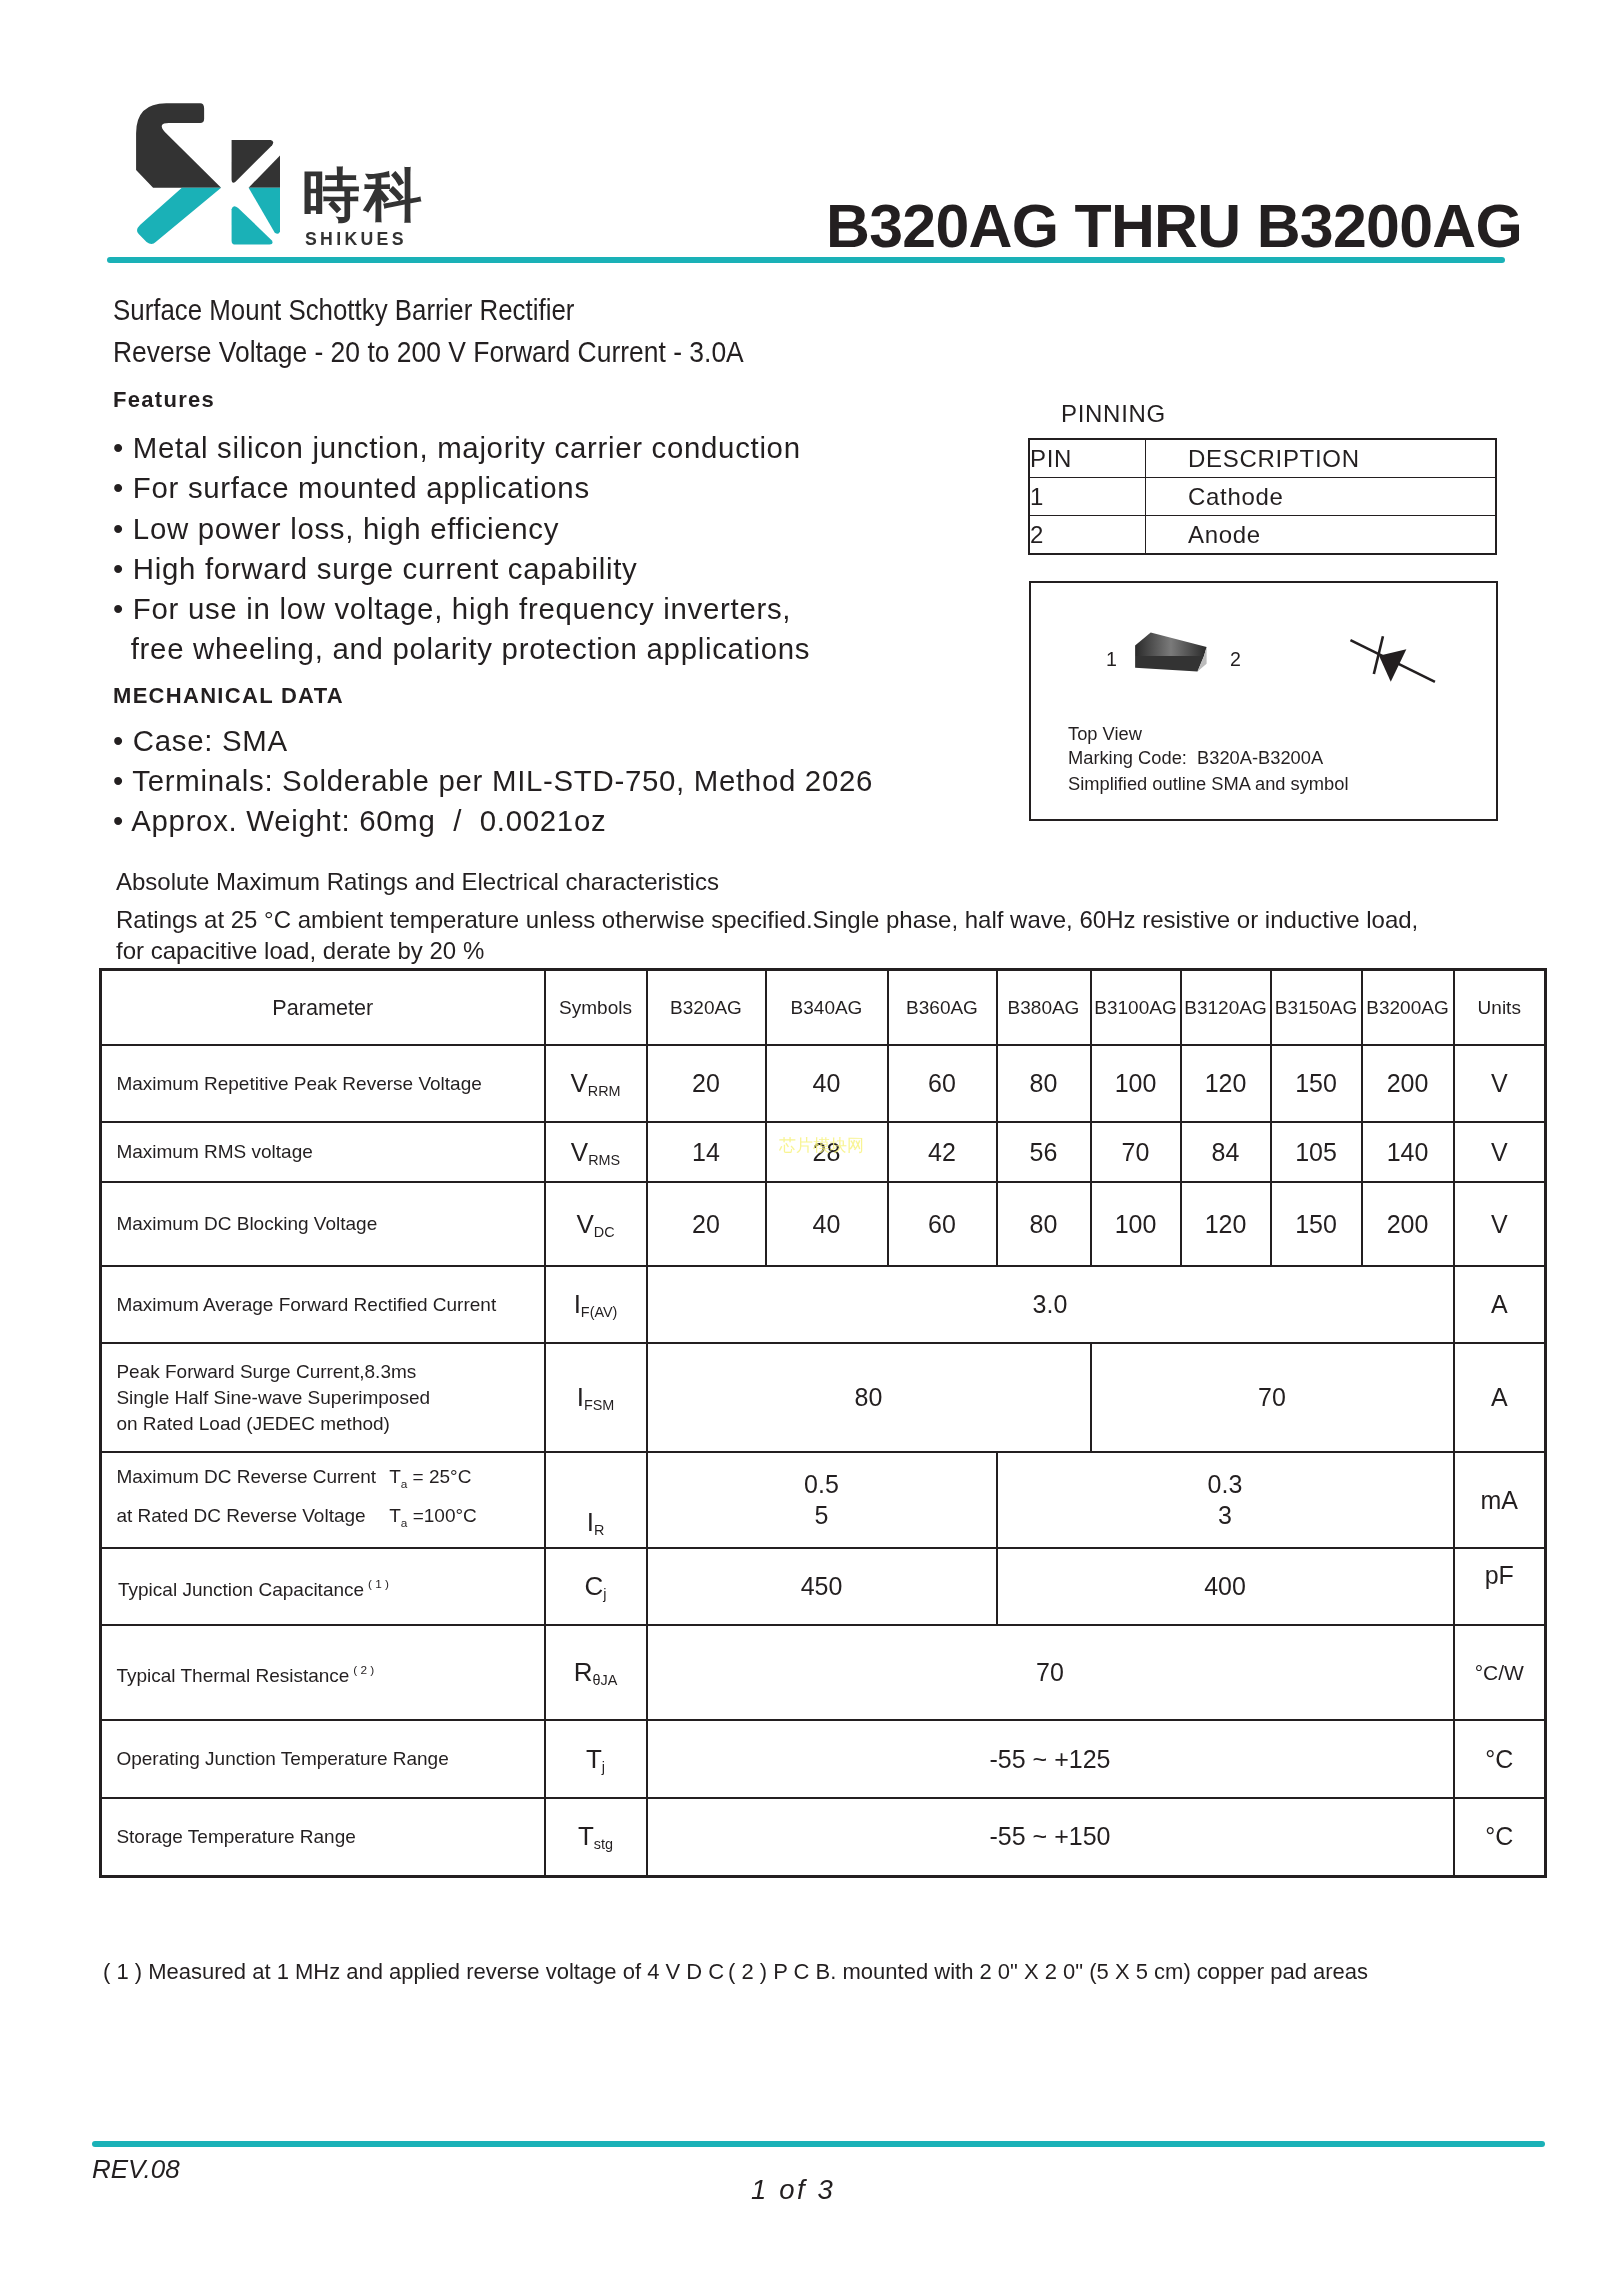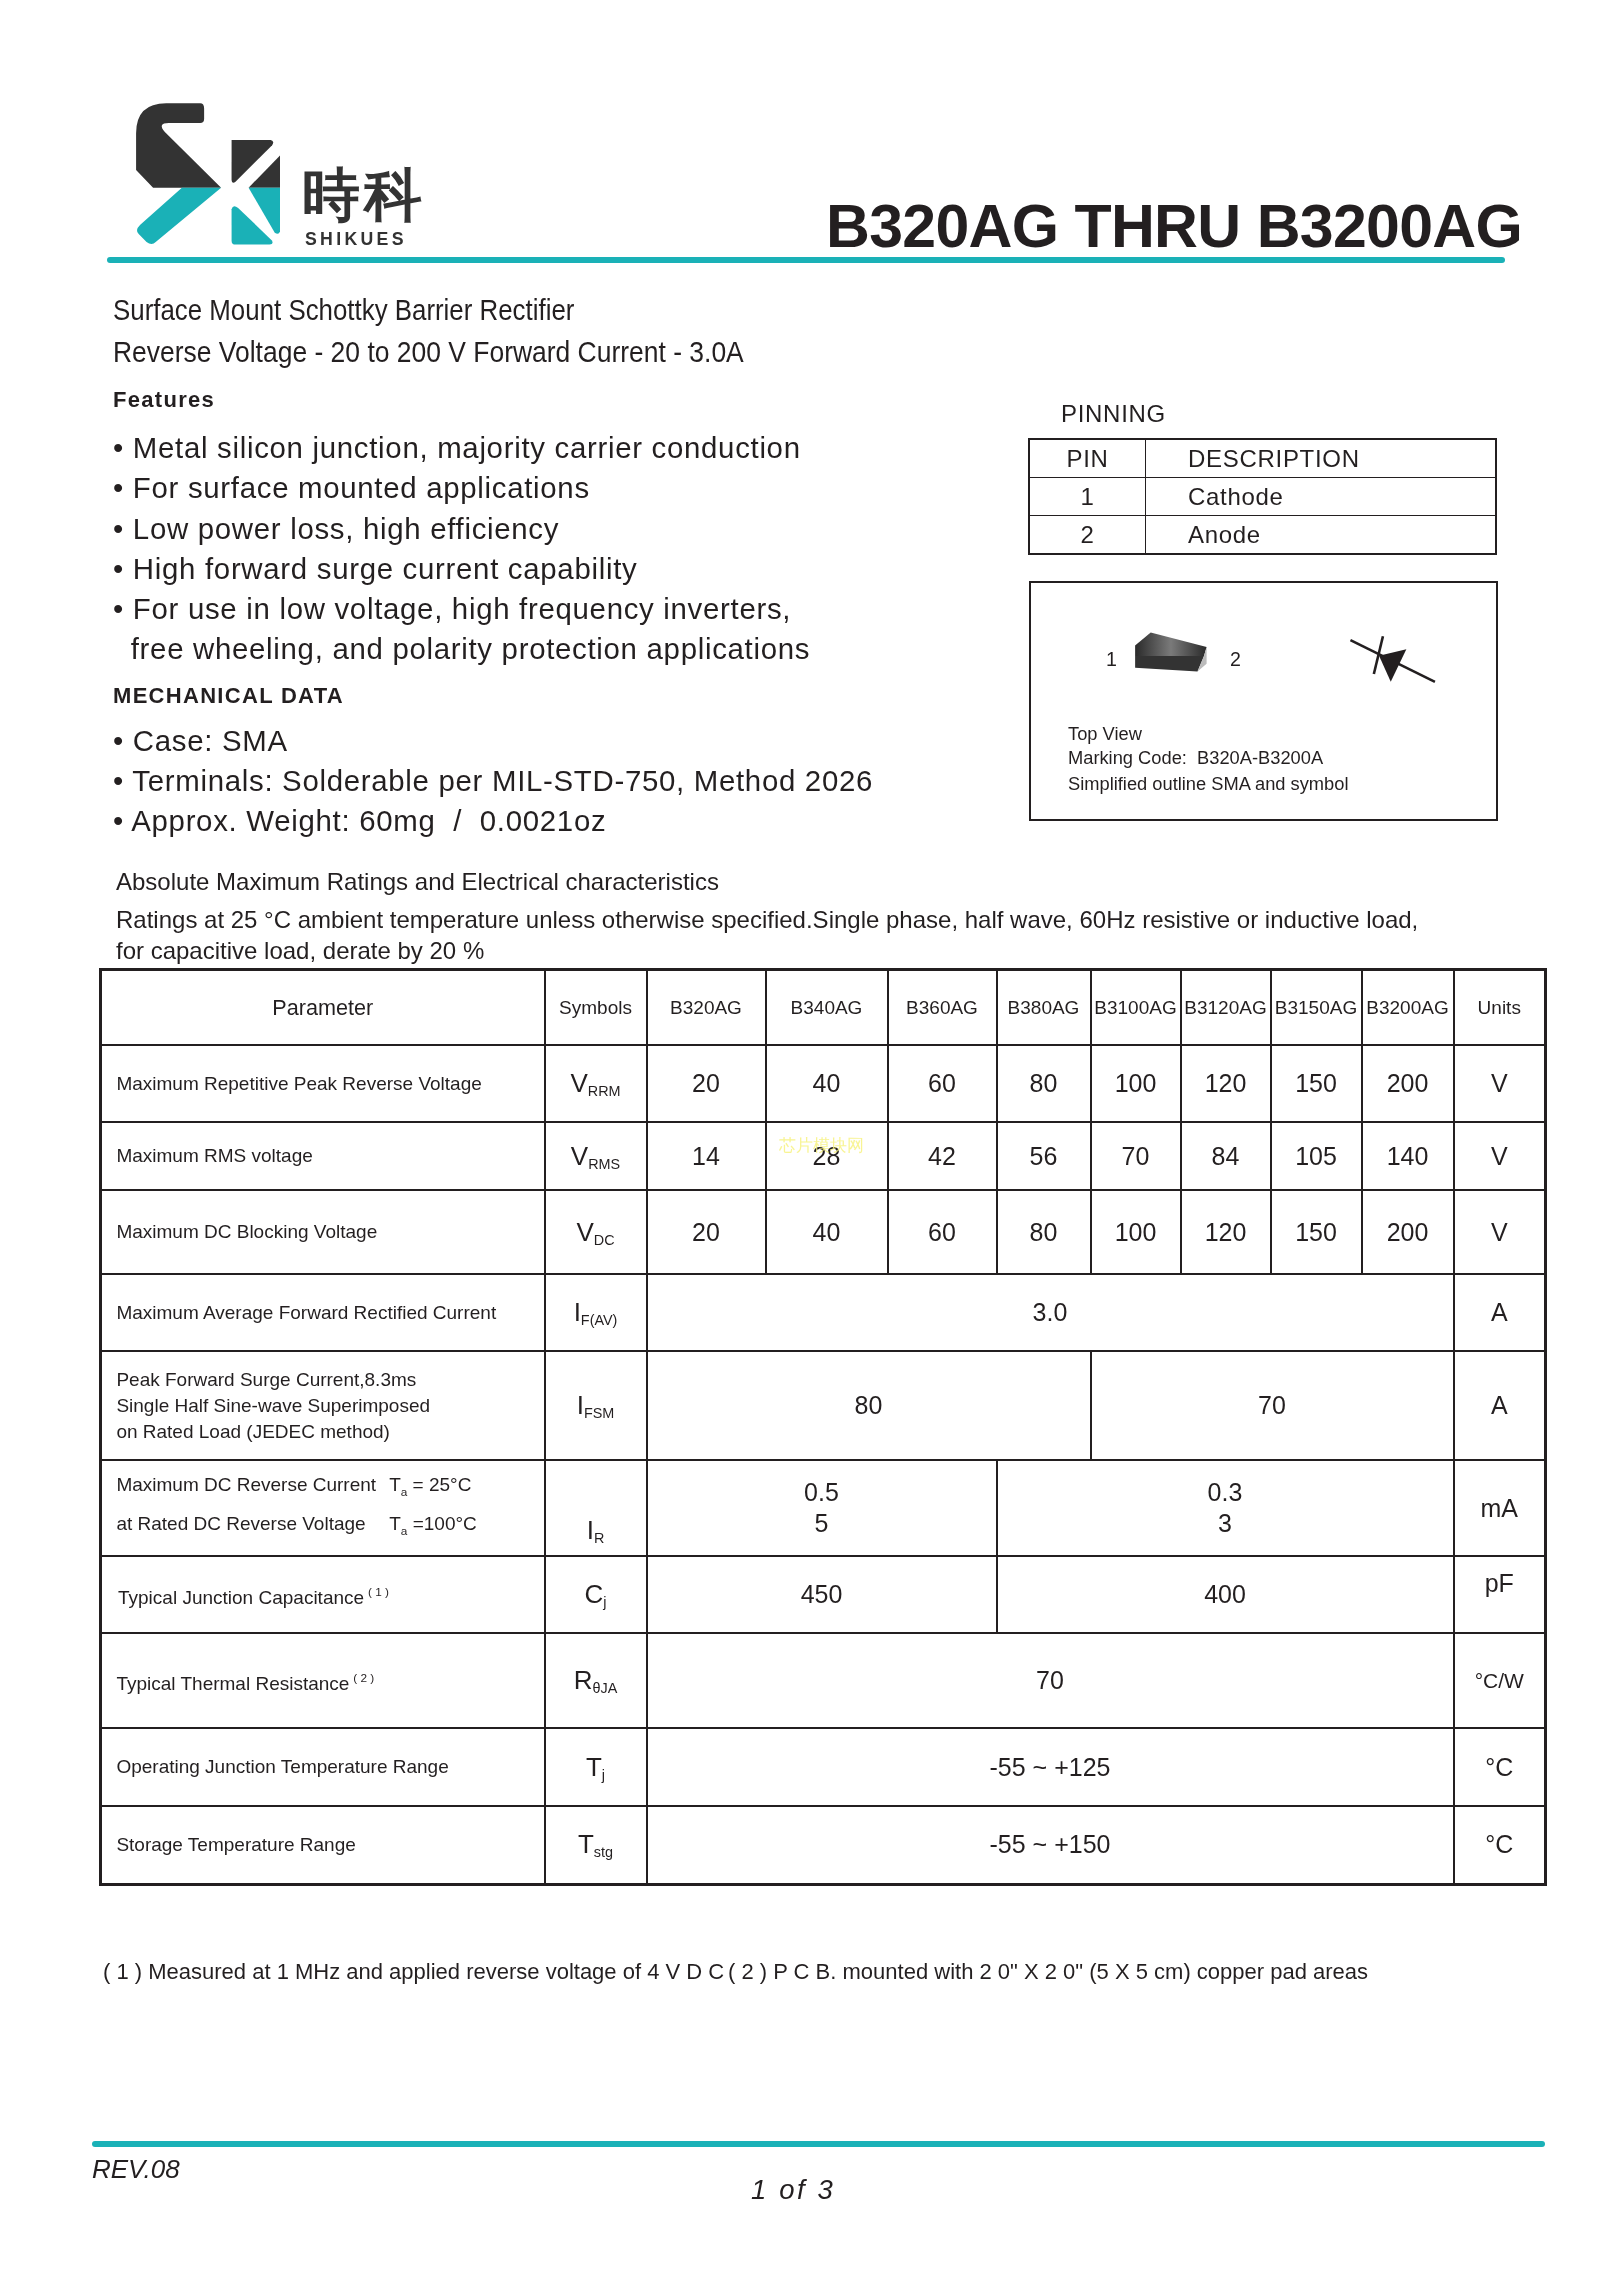--- a/index.html
+++ b/index.html
@@ -8,21 +8,21 @@
   .teal-rule{position:absolute;height:5.9px;background:#1ab1b7;border-radius:3.3px;}
   .title{left:826px;top:190px;font-size:62px;font-weight:bold;letter-spacing:-0.7px;white-space:nowrap;transform:scaleX(0.98);transform-origin:left;}
   .brand-cn{left:302px;top:157px;font-size:58px;font-weight:bold;color:#333;letter-spacing:3.9px;font-family:"DejaVu Sans",sans-serif;}
   .brand-en{left:305px;top:229px;font-size:17.7px;font-weight:bold;color:#333;letter-spacing:3.3px;}
   .subtitle{left:113px;font-size:29.4px;white-space:nowrap;transform:scaleX(0.88);transform-origin:left;}
   .section{left:113px;font-size:22px;font-weight:bold;letter-spacing:1.3px;white-space:nowrap;}
   .bullet{left:113px;font-size:29.4px;white-space:nowrap;letter-spacing:0.7px;}
   .pin-title{left:1061px;top:400px;font-size:24px;letter-spacing:0.7px;}
   table.pin{position:absolute;left:1028px;top:438px;width:469px;border-collapse:collapse;border:2.6px solid #231f20;}
   table.pin td{border:1.3px solid #231f20;height:37px;font-size:24px;letter-spacing:0.7px;padding:0;}
-  table.pin td.c1{width:115px;text-align:center;}
+  table.pin td.c1{width:115px;}
   table.pin td.c2{padding-left:42px;}
   .pkg-box{left:1029px;top:581px;width:465px;height:236px;border:2.6px solid #231f20;}
   .pkg-text{font-size:18.3px;white-space:nowrap;}
   .ratings-head{left:116px;font-size:24px;white-space:nowrap;}
   table.spec{position:absolute;left:99px;top:968px;width:1445px;border-collapse:collapse;border:3.3px solid #231f20;table-layout:fixed;}
   table.spec td{border:2px solid #231f20;text-align:center;padding:0;font-size:25px;}
   table.spec tr.hdr td{font-size:19px;height:73px;}
   table.spec tr.hdr td.param{font-size:21.6px;}
   table.spec td.param{text-align:left;padding-left:14.4px;font-size:19px;line-height:26px;}
   table.spec tr.hdr td.param{text-align:center;padding-left:0;}
@@ -160,21 +160,21 @@
     <td>40</td>
     <td>60</td>
     <td>80</td>
     <td>100</td>
     <td>120</td>
     <td>150</td>
     <td>200</td>
     <td class="unit">V</td>
   </tr>
 
-  <tr style="height:68px">
+  <tr style="height:60px">
     <td class="param">Maximum RMS voltage</td>
     <td class="sym"><span>V</span><sub>RMS</sub></td>
     <td>14</td>
     <td>28</td>
     <td>42</td>
     <td>56</td>
     <td>70</td>
     <td>84</td>
     <td>105</td>
     <td>140</td>

